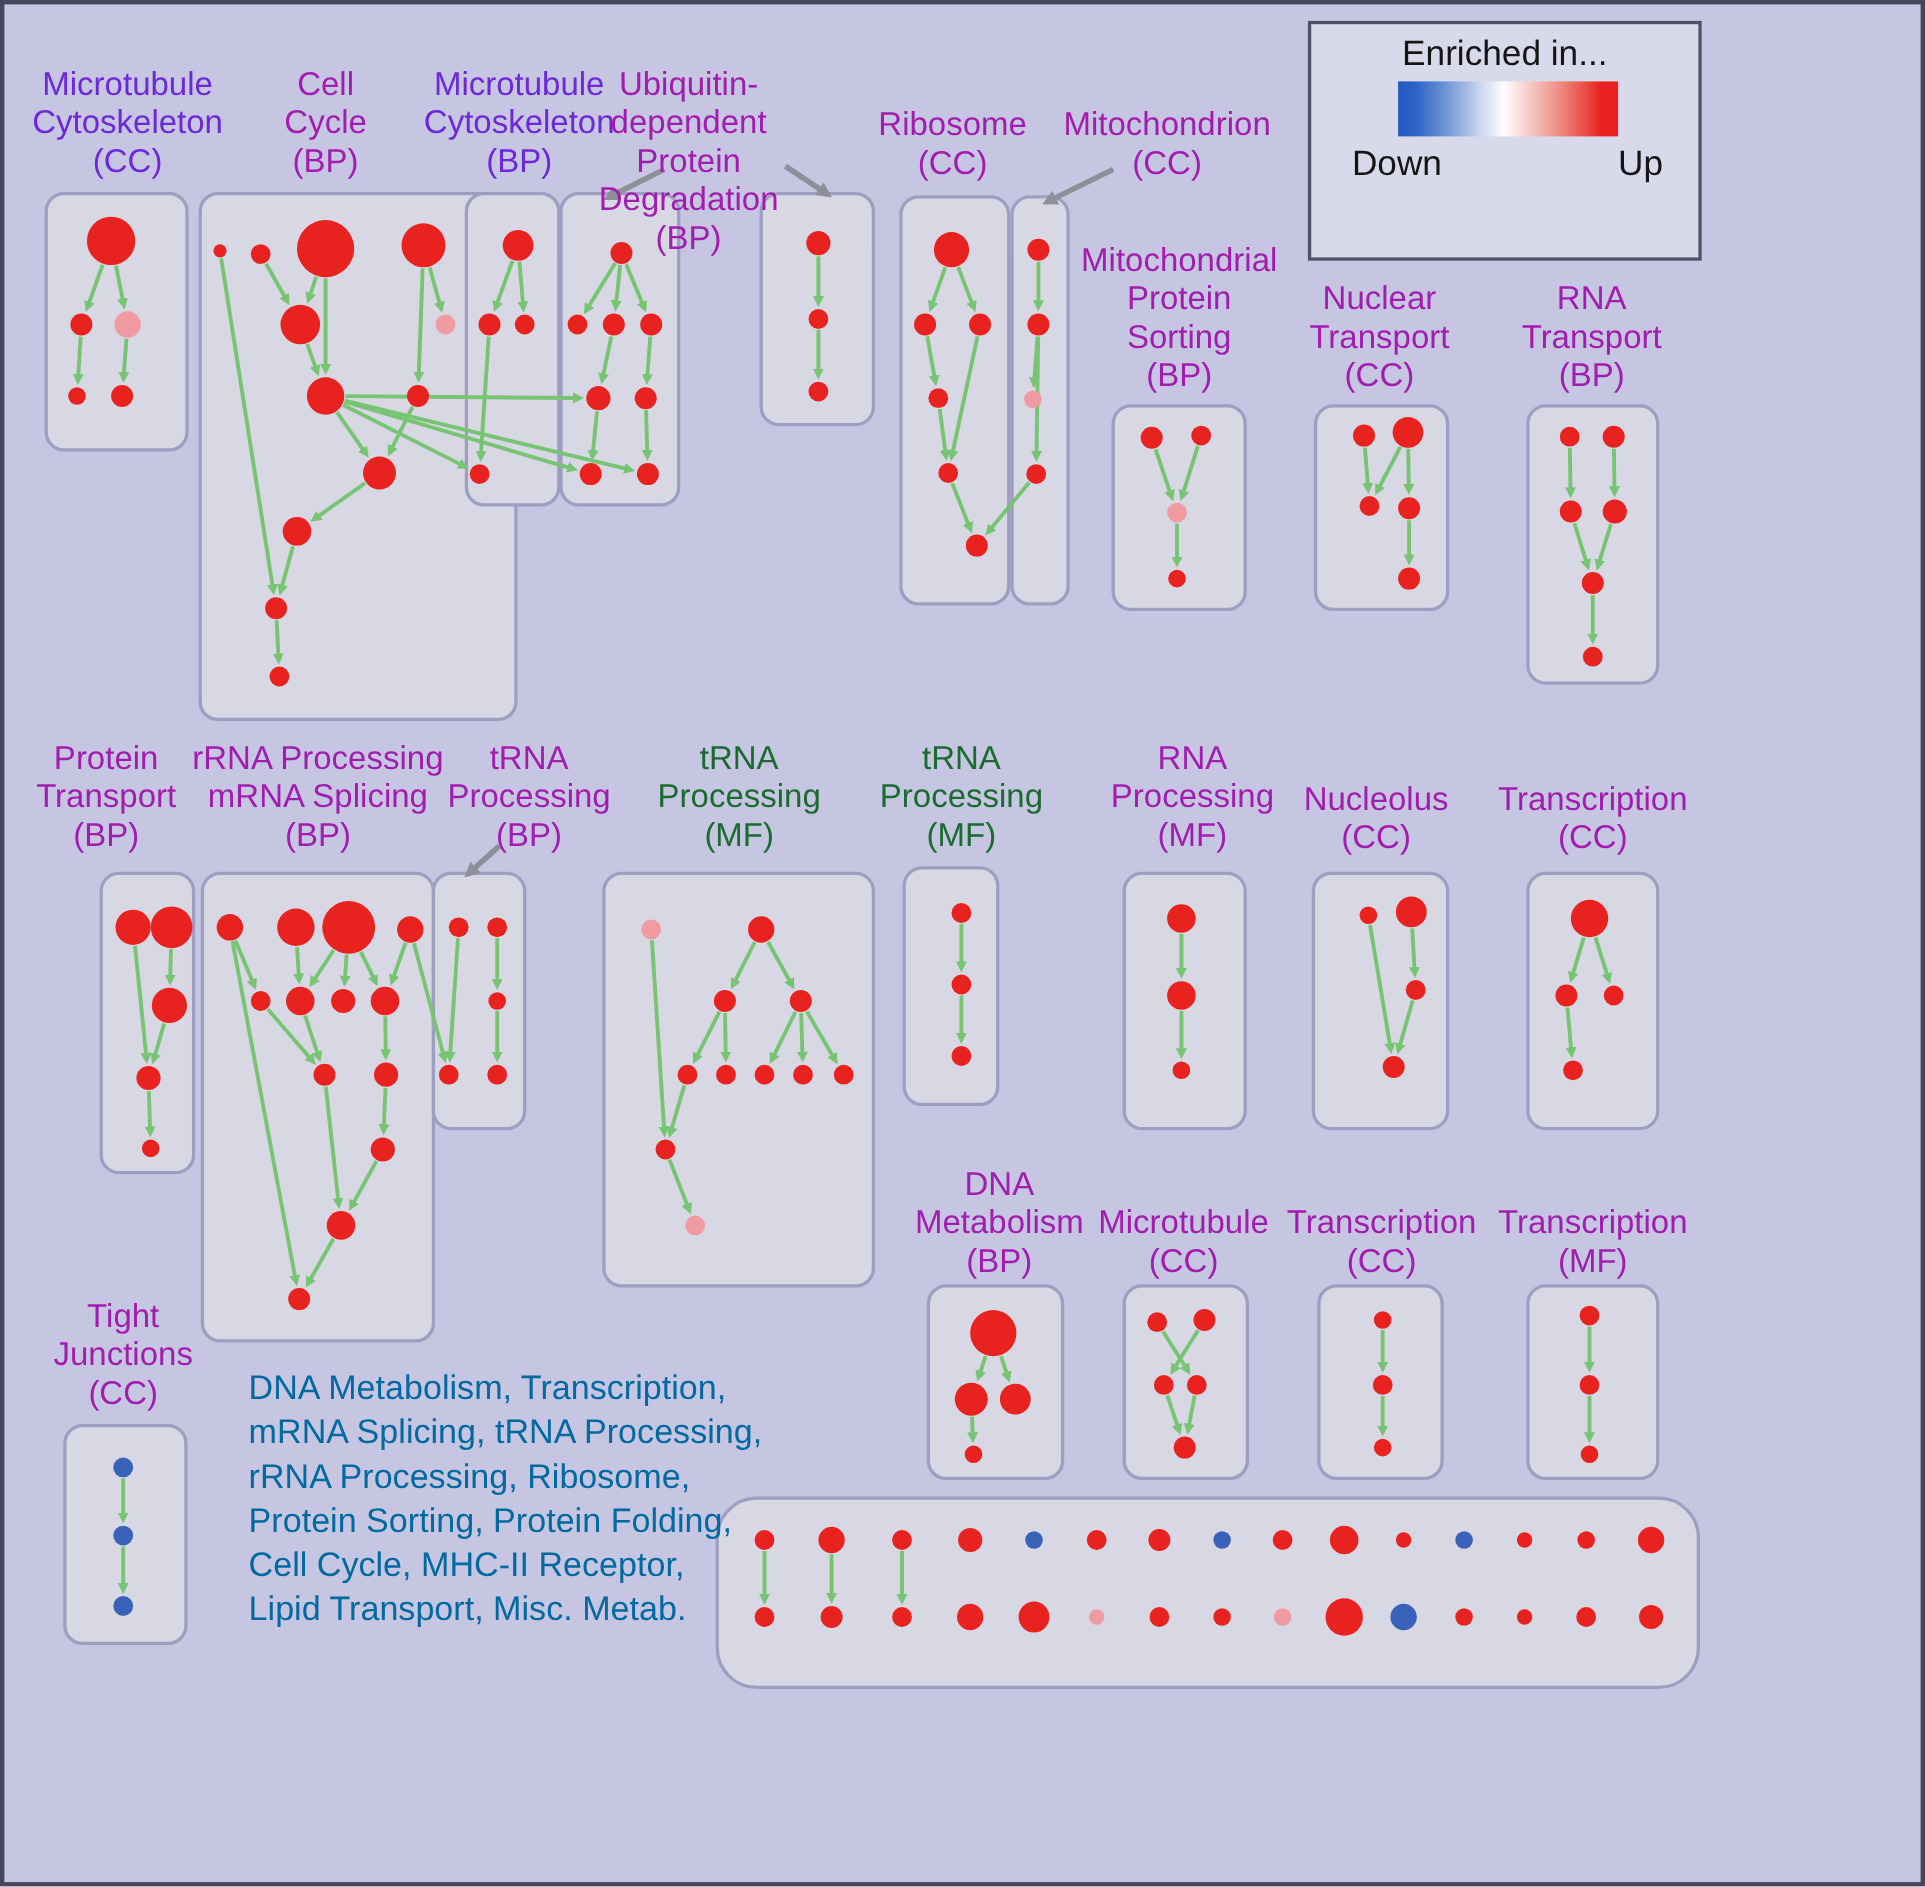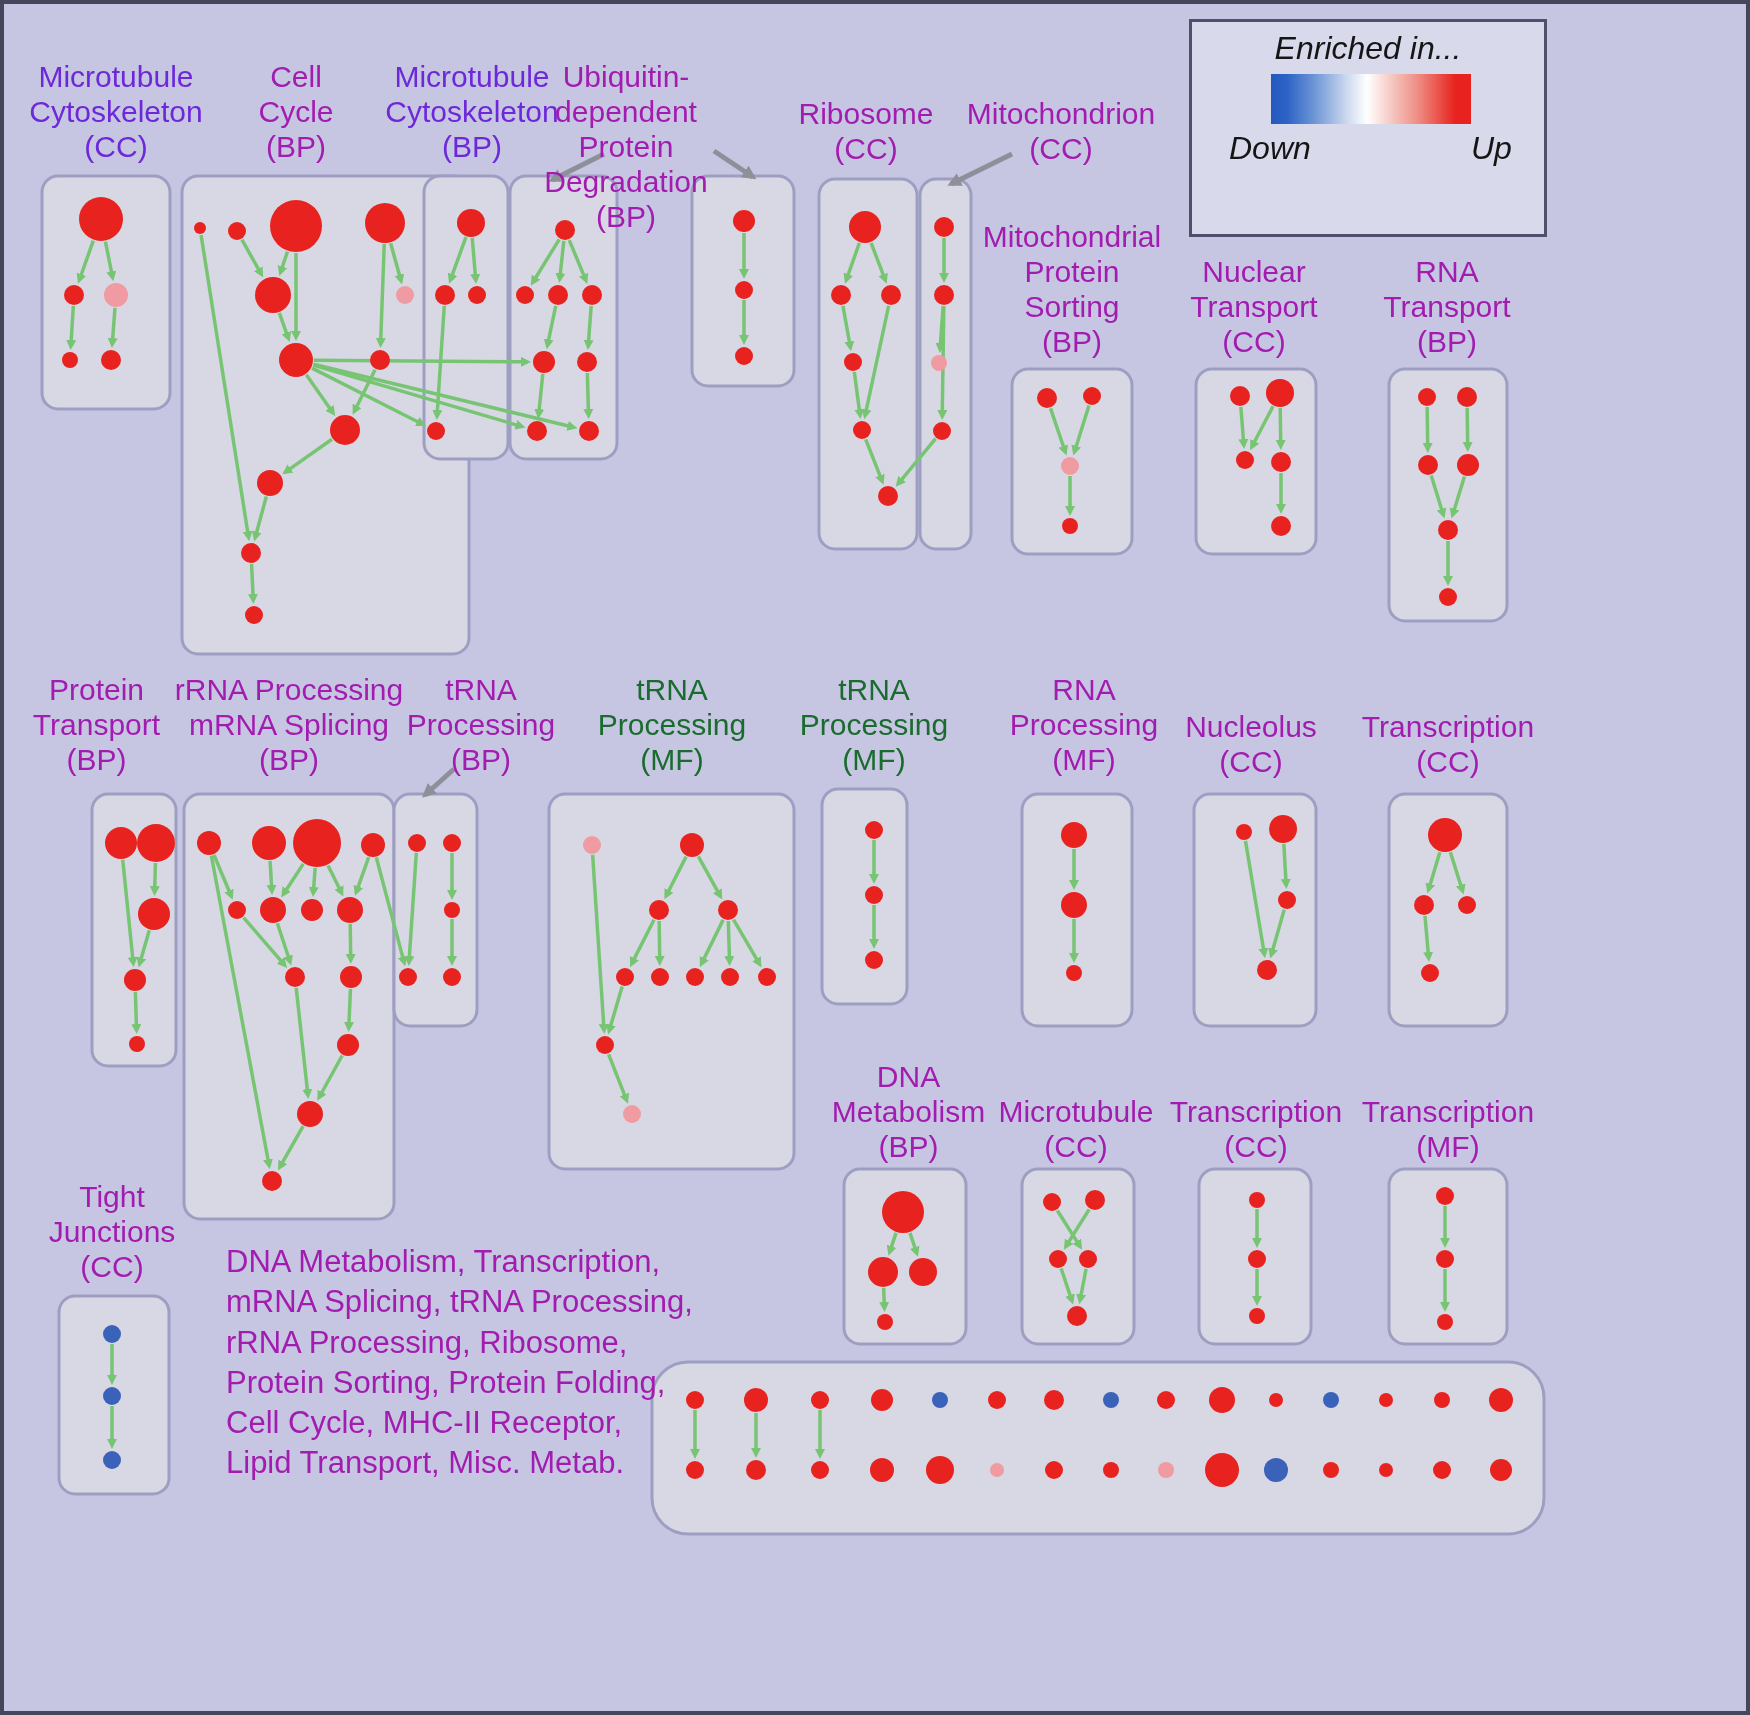--- a/index.html
+++ b/index.html
@@ -10,27 +10,26 @@
   }
   svg.net{position:absolute;left:0;top:0;}
   .lbl{
     position:absolute;text-align:center;white-space:pre-line;
     font-size:30px;line-height:1.17;color:#a21caf;
   }
   .lbl.blue{color:#6d28d9;}
   .lbl.green{color:#1a6b2e;}
   .misc{
     position:absolute;text-align:left;white-space:pre-line;
-    font-size:31px;line-height:1.3;color:#a21caf;
+    font-size:31px;line-height:1.3;color:#0369a1;
   }
   .legend{
     position:absolute;left:1185px;top:15px;width:358px;height:218px;
     background:#d9d9ec;border:3px solid #50506a;box-sizing:border-box;
     text-align:center;
-    font-style:italic;
   }
   .legend .title{font-size:32px;margin-top:8px;}
   .legend .bar{
     position:absolute;left:79px;top:52px;width:200px;height:50px;
     background:linear-gradient(90deg,#2558bd 0%,#2d63c6 8%,#6f97d6 22%,#cdd9ef 38%,#ffffff 48%,#f6c9c4 60%,#ee8a80 74%,#e8231f 92%,#e8231f 100%);
   }
   .legend .down{position:absolute;left:37px;top:108px;font-size:32px;}
   .legend .up{position:absolute;left:250px;top:108px;font-size:32px;margin-left:29px;}
   .legend .sub{position:absolute;left:0;right:0;top:152px;font-size:27px;line-height:1.22;}
 </style>

